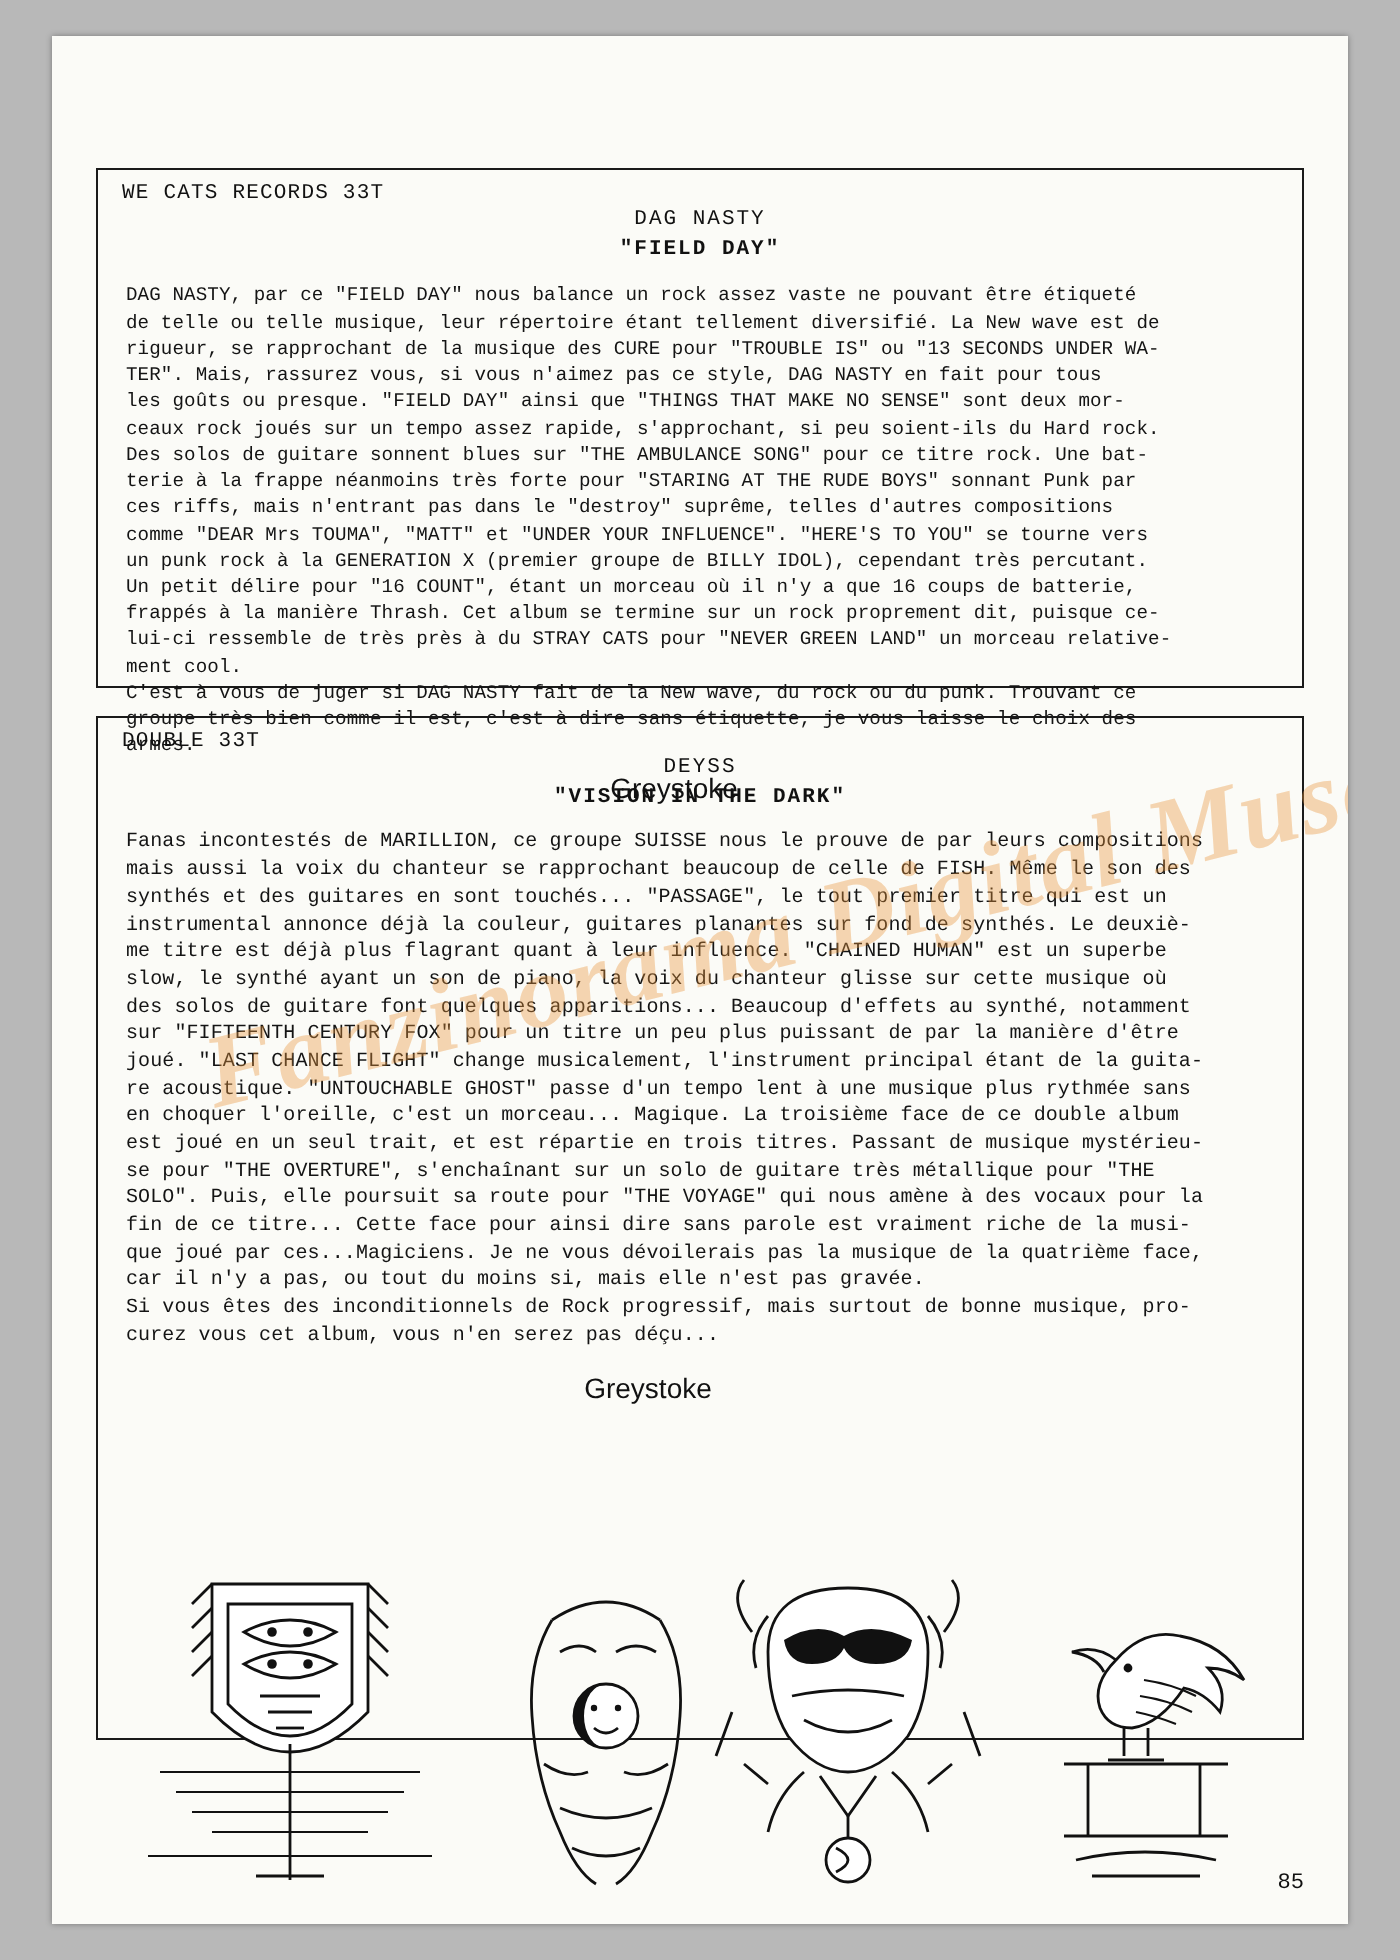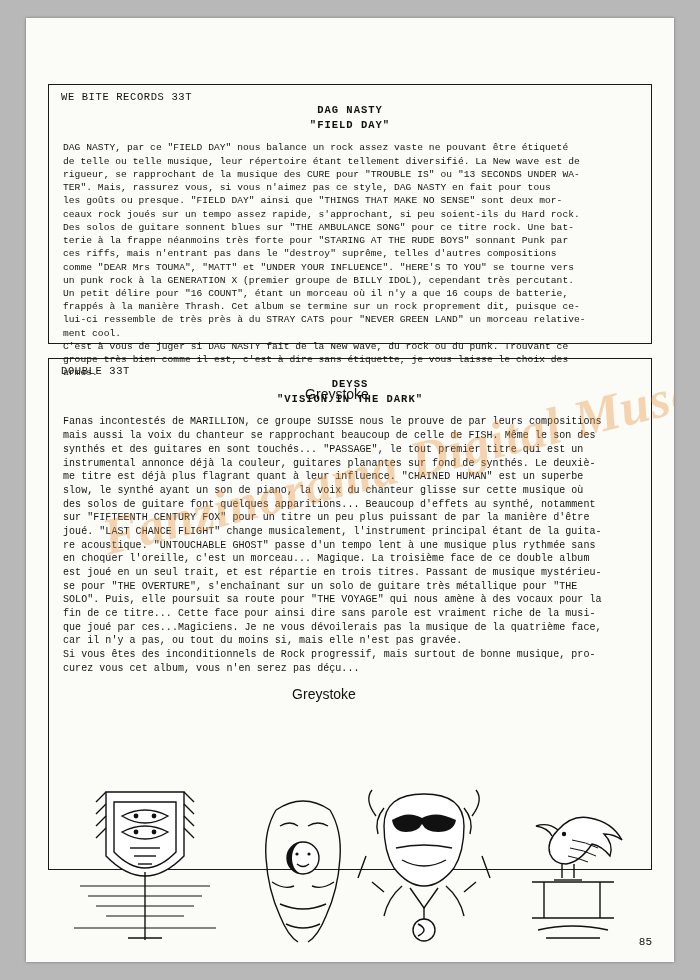--- a/index.html
+++ b/index.html
@@ -58,21 +58,21 @@
     padding: 6px 0 0 12px;
   }
   .titleblock {
     text-align: center;
     font-family: "Liberation Mono", monospace;
     font-size: 10.5px;
     letter-spacing: 1px;
     color: #111;
     line-height: 1.45;
   }
-  .titleblock .band { font-weight: bold; }
+  .titleblock .band { font-weight: normal; }
   .titleblock .album { font-weight: bold; }
 
   .body {
     padding: 10px 14px 0 14px;
     font-family: "Liberation Mono", monospace;
     font-size: 9.6px;
     line-height: 1.38;
     color: #141414;
     white-space: pre-wrap;
     text-align: left;
@@ -113,21 +113,21 @@
 </head>
 <body>
 
 <div class="page">
 
   <div class="watermark">
     <span>Fanzinorama Digital Museum</span>
   </div>
 
   <div class="box" id="box1">
-    <div class="label">WE BITE RECORDS 33T</div>
+    <div class="label">WE CATS RECORDS 33T</div>
     <div class="titleblock">
       <div class="band">DAG NASTY</div>
       <div class="album">"FIELD DAY"</div>
     </div>
     <div class="body">DAG NASTY, par ce "FIELD DAY" nous balance un rock assez vaste ne pouvant être étiqueté
 de telle ou telle musique, leur répertoire étant tellement diversifié. La New wave est de
 rigueur, se rapprochant de la musique des CURE pour "TROUBLE IS" ou "13 SECONDS UNDER WA-
 TER". Mais, rassurez vous, si vous n'aimez pas ce style, DAG NASTY en fait pour tous
 les goûts ou presque. "FIELD DAY" ainsi que "THINGS THAT MAKE NO SENSE" sont deux mor-
 ceaux rock joués sur un tempo assez rapide, s'approchant, si peu soient-ils du Hard rock.

